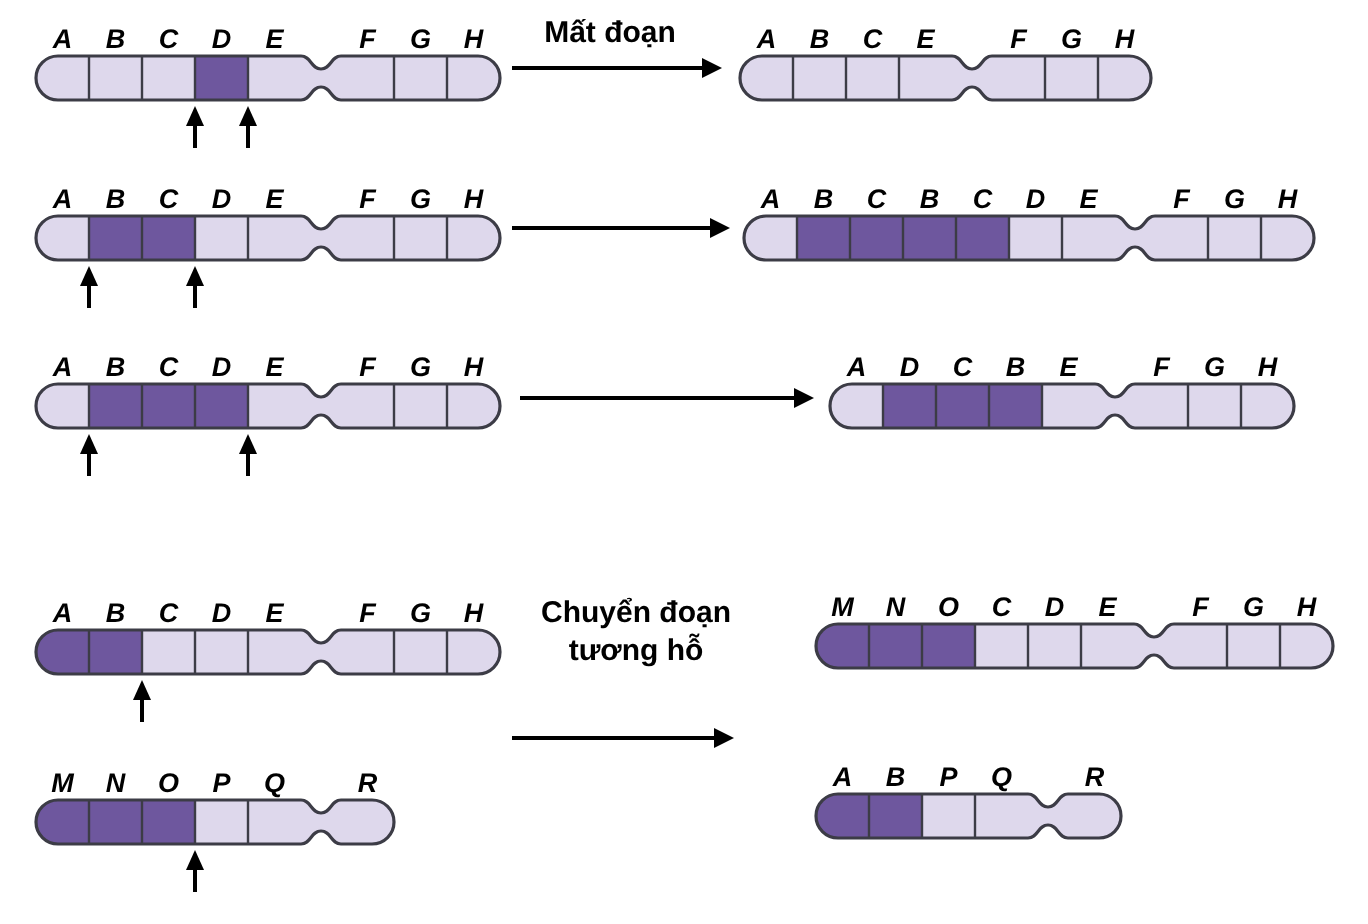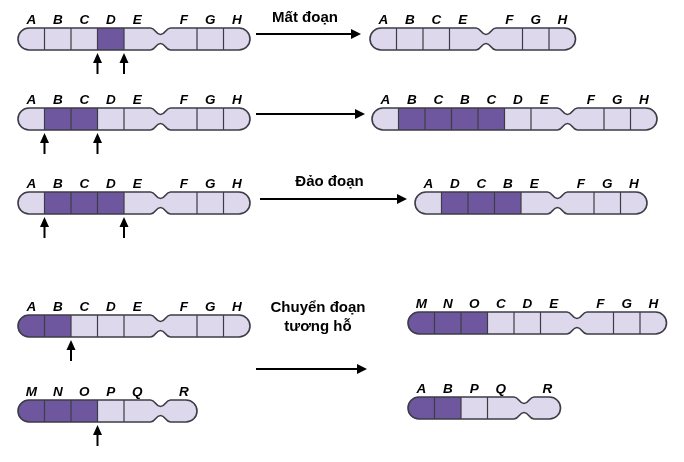--- a/index.html
+++ b/index.html
@@ -17,21 +17,20 @@
 </head>
 <body>
 
 <div id="stage">
 
   <div class="mut-label" style="left:250px;top:8px;width:110px;">Mất đoạn</div>
   <div class="harrow" style="left:256px;top:33px;width:96px;"></div>
 
   <div class="harrow" style="left:256px;top:113px;width:100px;"></div>
 
-  <div class="mut-label" style="left:262px;top:172px;width:135px;">Đảo đoạn</div>
   <div class="harrow" style="left:260px;top:198px;width:138px;"></div>
 
   <div class="mut-label" style="left:248px;top:317px;width:140px;">tương hỗ</div>
   <div class="mut-label" style="left:248px;top:298px;width:140px;">Chuyển đoạn</div>
   <div class="harrow" style="left:256px;top:368px;width:102px;"></div>
 
   <div class="chrom" id="chrom-deletion-before" style="left:16px;top:12px;">
       <svg width="236" height="64" viewBox="0 0 236 64">
         <defs>
           <clipPath id="clip-deletion-before">

